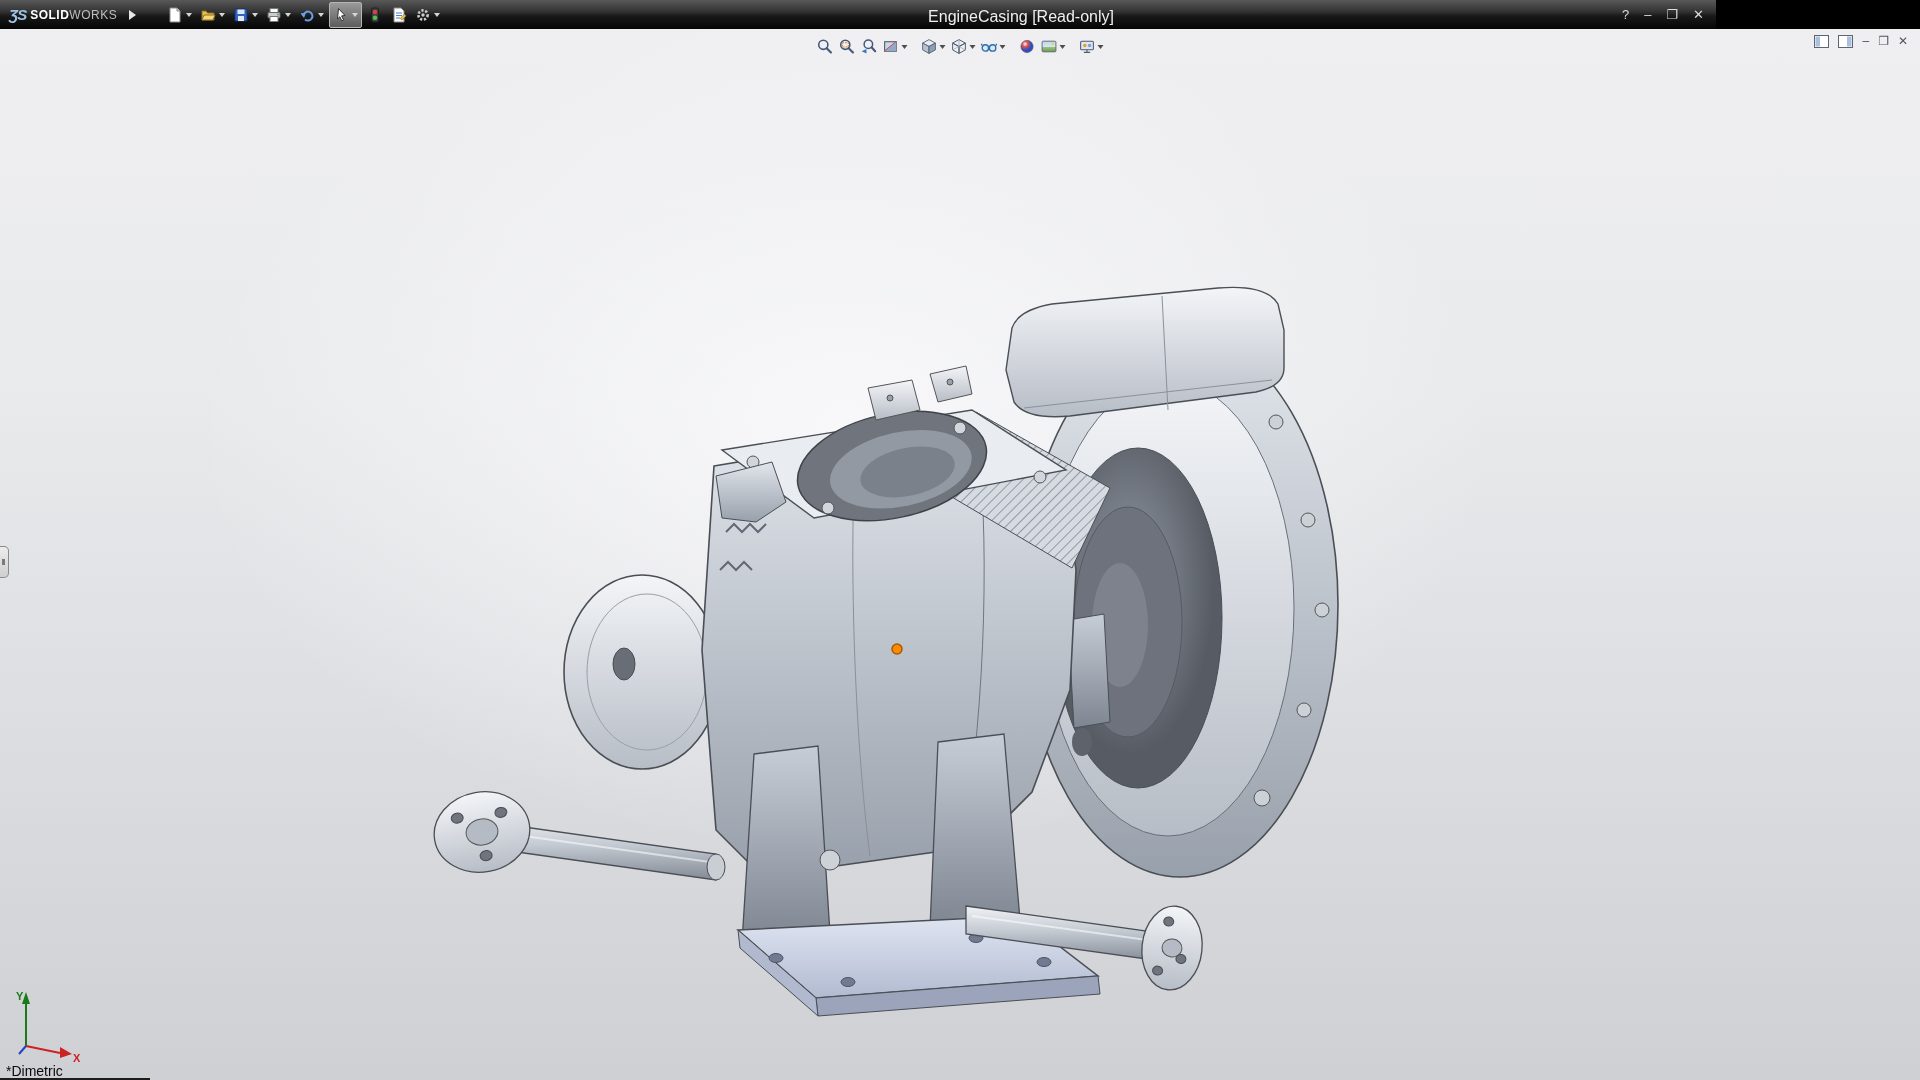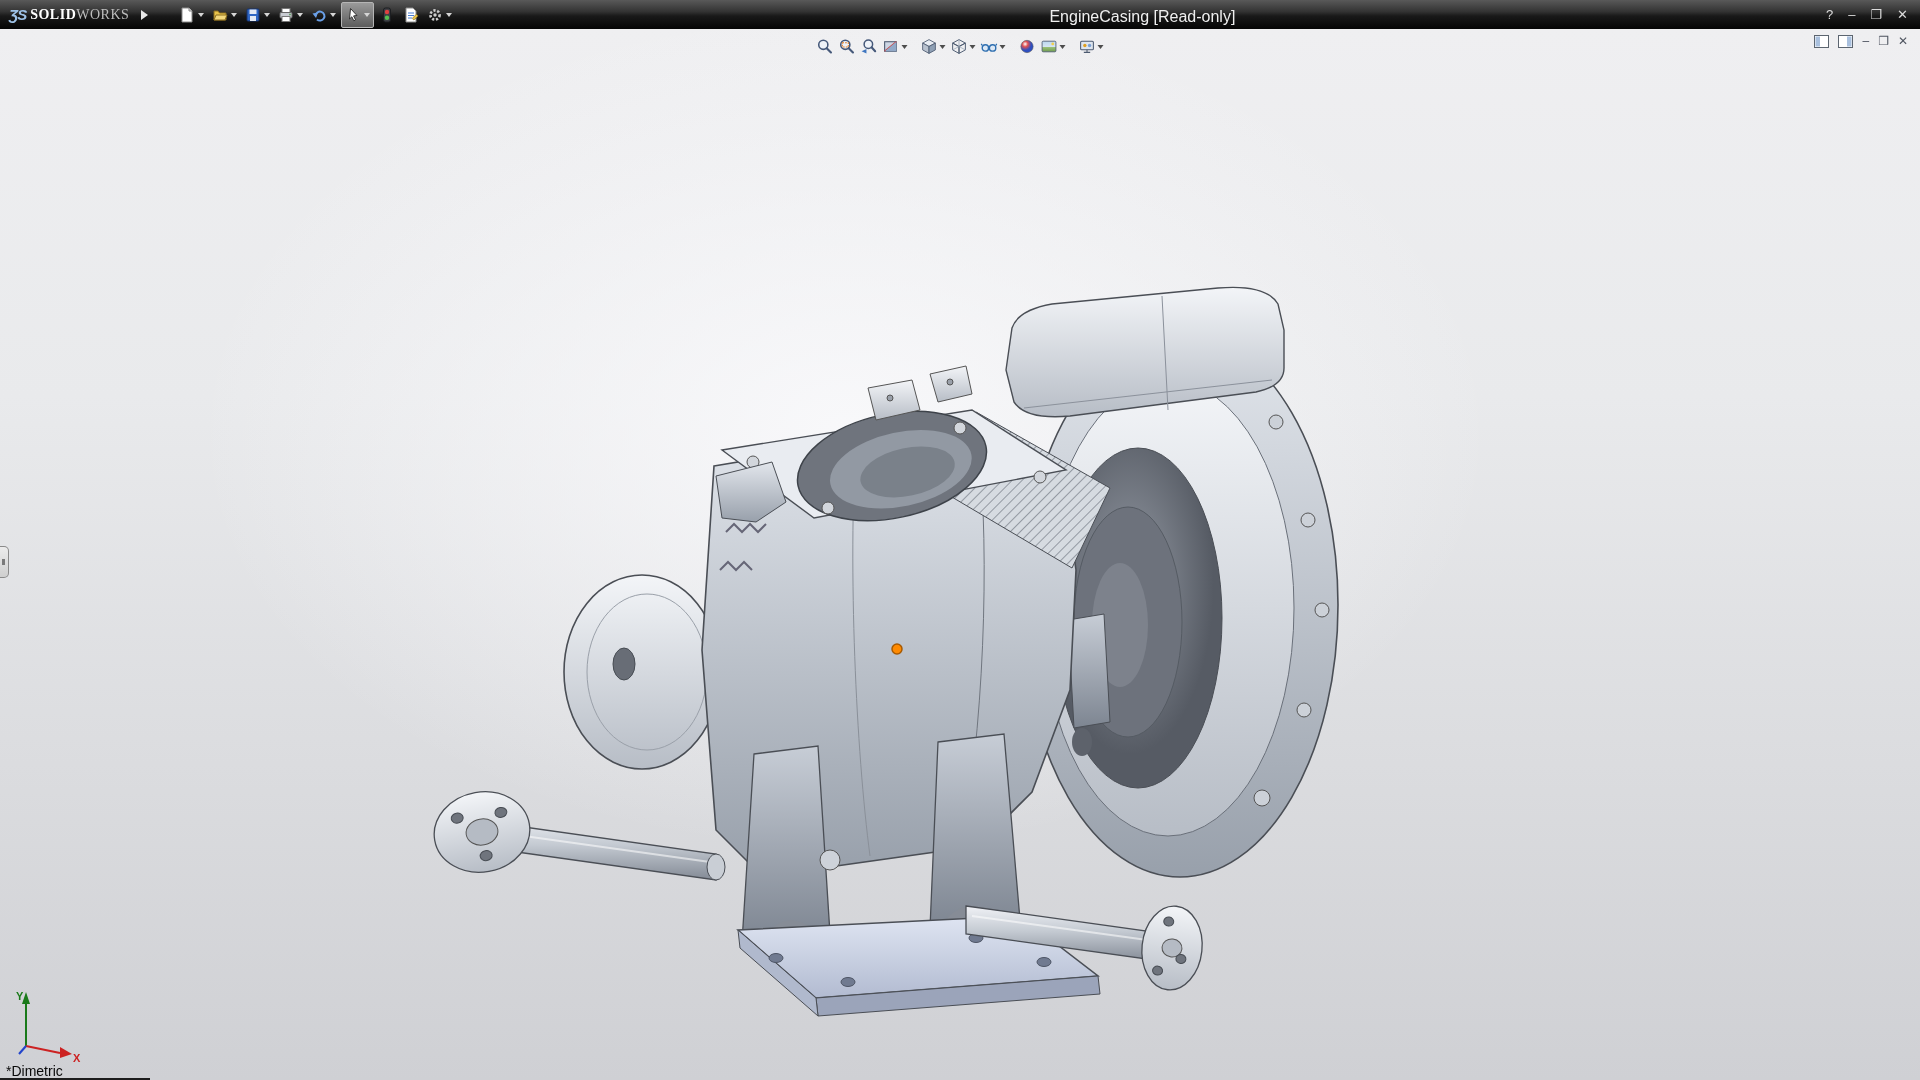--- a/index.html
+++ b/index.html
@@ -3,27 +3,27 @@
 <meta charset="utf-8">
 <style>
   html,body{margin:0;padding:0;}
   body{
     width:1920px;height:1080px;overflow:hidden;position:relative;
     font-family:"Liberation Sans",sans-serif;background:#000;
     -webkit-font-smoothing:antialiased;
   }
   
   .titlebar{
-    position:absolute;top:0;left:0;width:1920px;height:29px;
+    position:absolute;top:0;left:0;width:1716px;height:29px;
     background:linear-gradient(#595959 0%,#333 40%,#191919 55%,#050505 100%);
     display:flex;align-items:center;color:#e8e8e8;z-index:30;
   }
   .brand{display:flex;align-items:center;gap:4px;padding:0 6px 0 9px;}
   .brand-glyph{font-style:italic;font-weight:bold;font-size:15px;color:#9fc3e8;letter-spacing:-1px;}
-  .brand-text{font-size:14px;letter-spacing:.5px;font-family:Liberation Serif, serif;}
+  .brand-text{font-size:12px;letter-spacing:.5px;}
   .brand-text b{color:#ffffff;font-weight:bold;}
   .brand-text span{color:#bdbdbd;font-weight:normal;}
   .menu-arrow{width:0;height:0;border-top:5px solid transparent;border-bottom:5px solid transparent;border-left:7px solid #e8e8e8;margin:0 10px 0 6px;}
   .tb{display:flex;align-items:center;gap:2px;margin-left:18px;}
   .tb-item{display:flex;align-items:center;height:24px;padding:0 3px;border-radius:2px;}
   .tb-item.active{background:linear-gradient(#9a9a9a,#5c5c5c);border:1px solid #b5b5b5;}
   .tb-item svg{display:block;}
   .dd{width:0;height:0;border-left:3.5px solid transparent;border-right:3.5px solid transparent;border-top:4px solid #d6d6d6;margin-left:3px;}
   .win-title{
     position:absolute;left:59.5%;transform:translateX(-50%);

